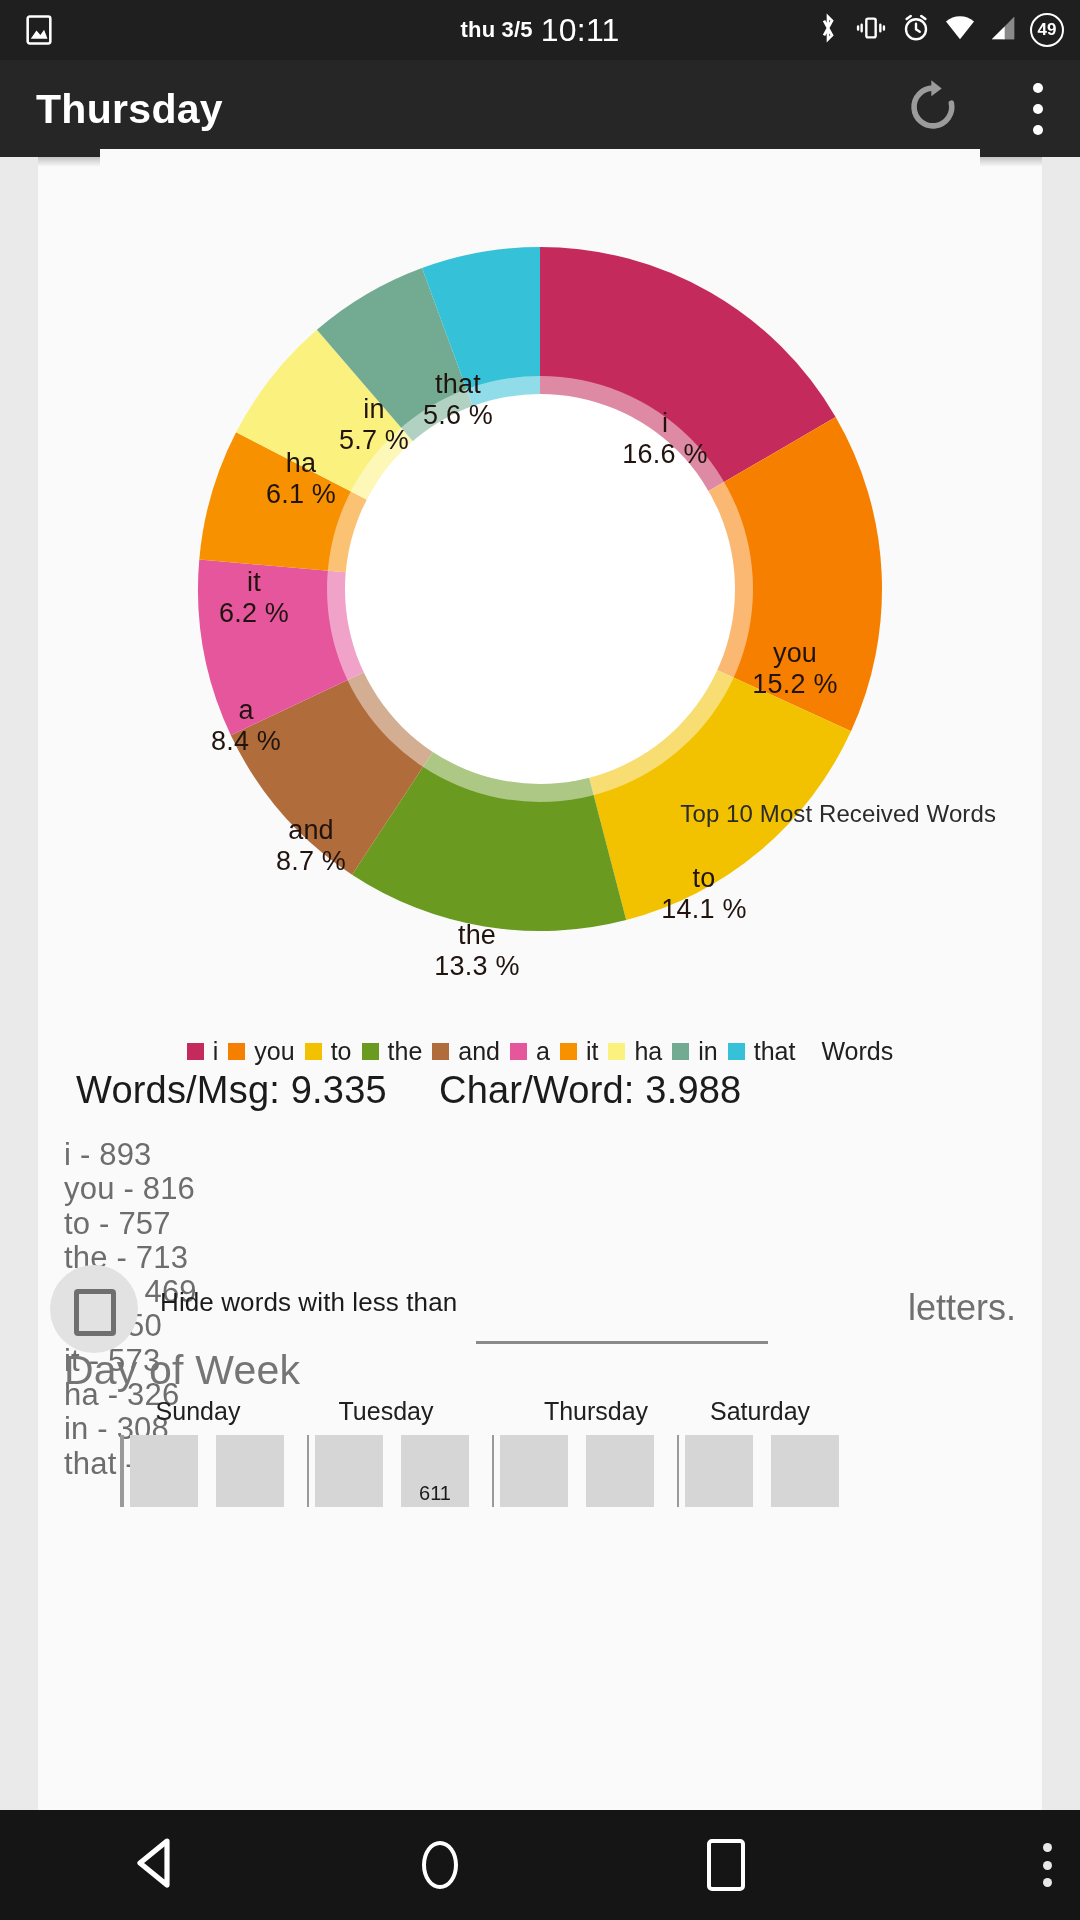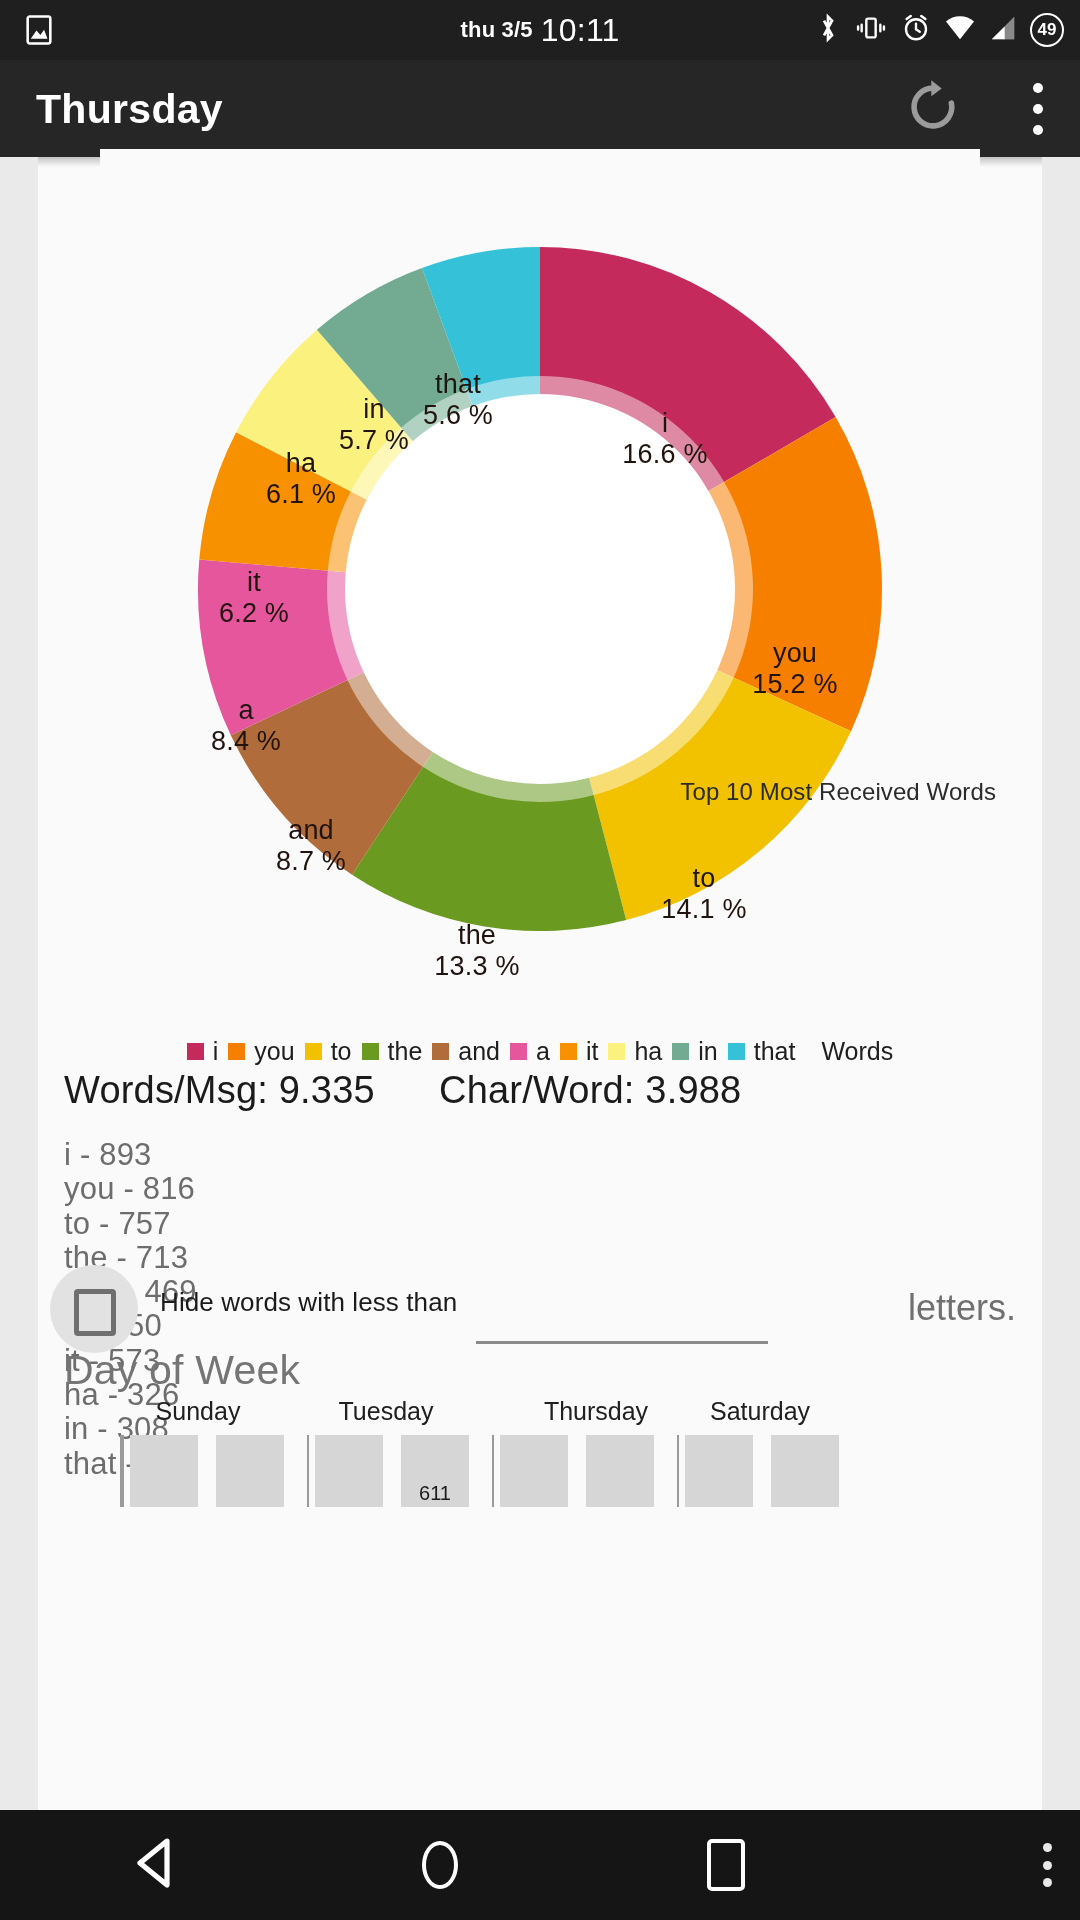--- a/index.html
+++ b/index.html
@@ -68,40 +68,40 @@
 
   
   .chartwrap { position: absolute; left: 0; top: 0; width: 1004px; height: 880px; }
   .donut { position: absolute; left: 62px; top: -8px; }
   .slice-label {
     position: absolute; text-align: center; color: #21140f;
     font-size: 27px; line-height: 31px; letter-spacing: .2px;
     transform: translate(-50%, -50%); white-space: nowrap;
   }
   .chart-caption {
-    position: absolute; right: 46px; top: 621px;
+    position: absolute; right: 46px; top: 643px;
     font-size: 24px; color: #2b2b2b; letter-spacing: .1px;
   }
 
   
   .legend {
     position: absolute; left: 0; top: 880px; width: 1004px;
     display: flex; align-items: center; justify-content: center; gap: 10px;
     font-size: 25px; color: #202020;
   }
   .legend-item { display: flex; align-items: center; gap: 9px; }
   .legend-swatch { width: 17px; height: 17px; display: block; }
   .legend-axis { margin-left: 16px; font-size: 25px; color: #202020; }
 
   
   .stats { position: absolute; left: 0; top: 912px; width: 1004px; height: 56px; }
   .stat {
     position: absolute; top: 0; font-size: 38px; color: #1b1b1b; letter-spacing: .2px;
   }
-  .stat.words { left: 26px; }
+  .stat.words { left: 38px; }
   .stat.chars { left: 401px; }
 
   
   .wordlist { position: absolute; left: 26px; top: 981px; width: 500px; }
   .wordlist-row {
     font-size: 31px; line-height: 34.3px; color: #6d6d6d; letter-spacing: .2px;
   }
 
   
   .hiderow { position: absolute; left: 0; top: 1100px; width: 1004px; height: 96px; }

